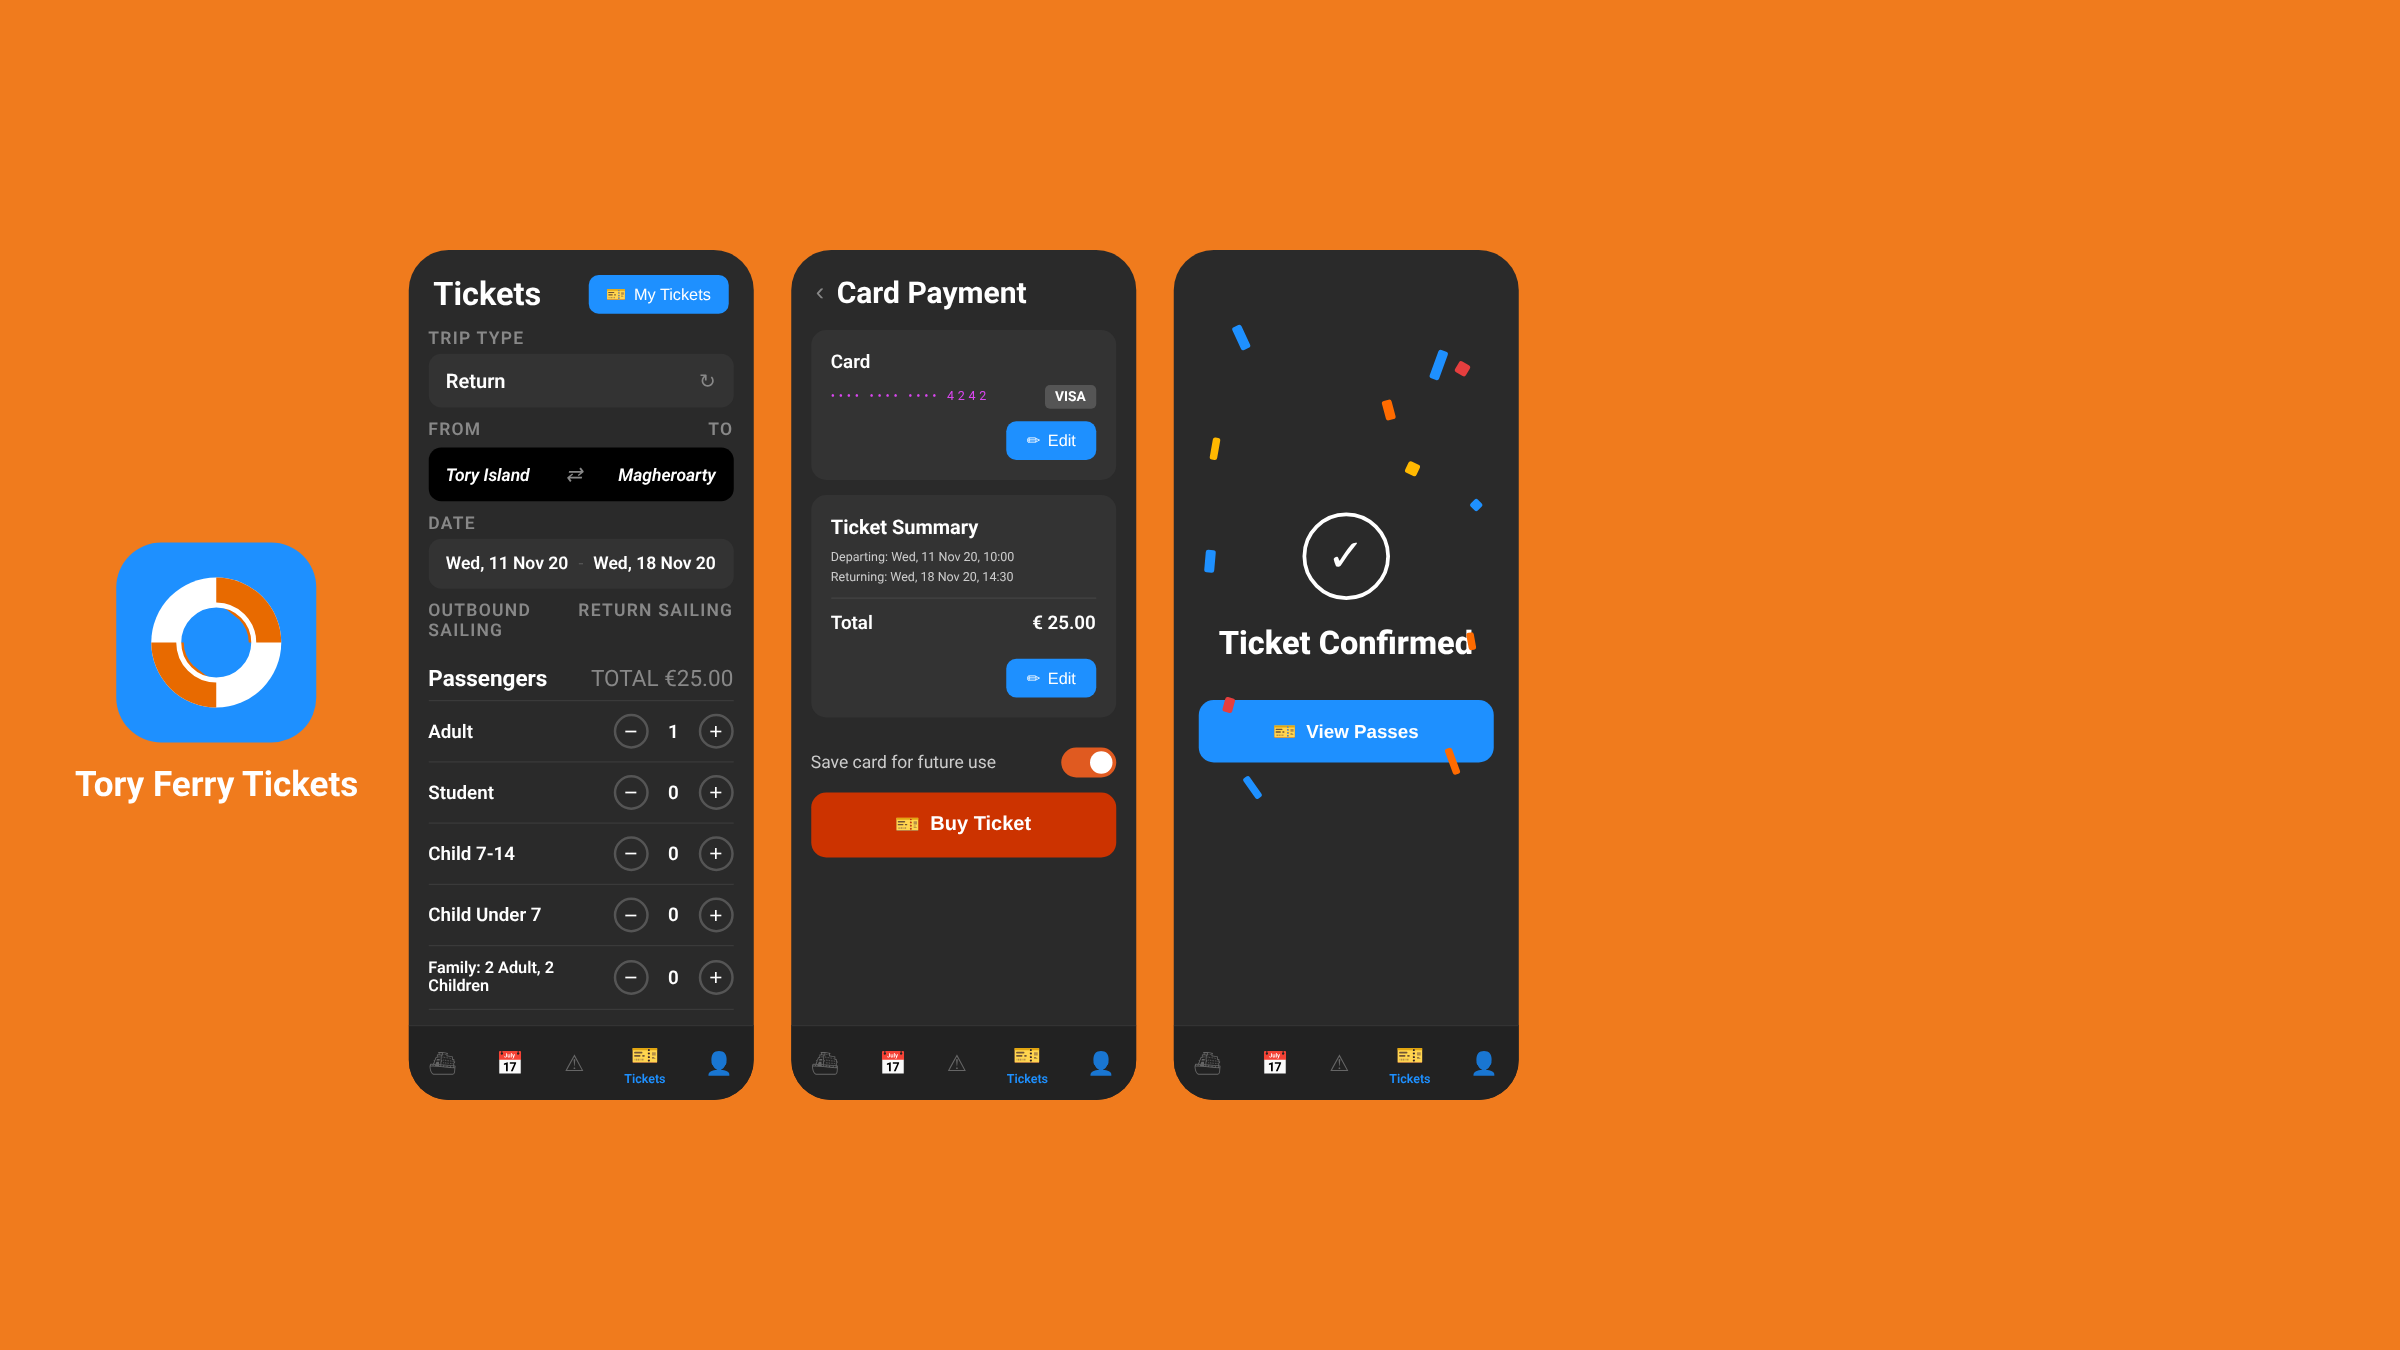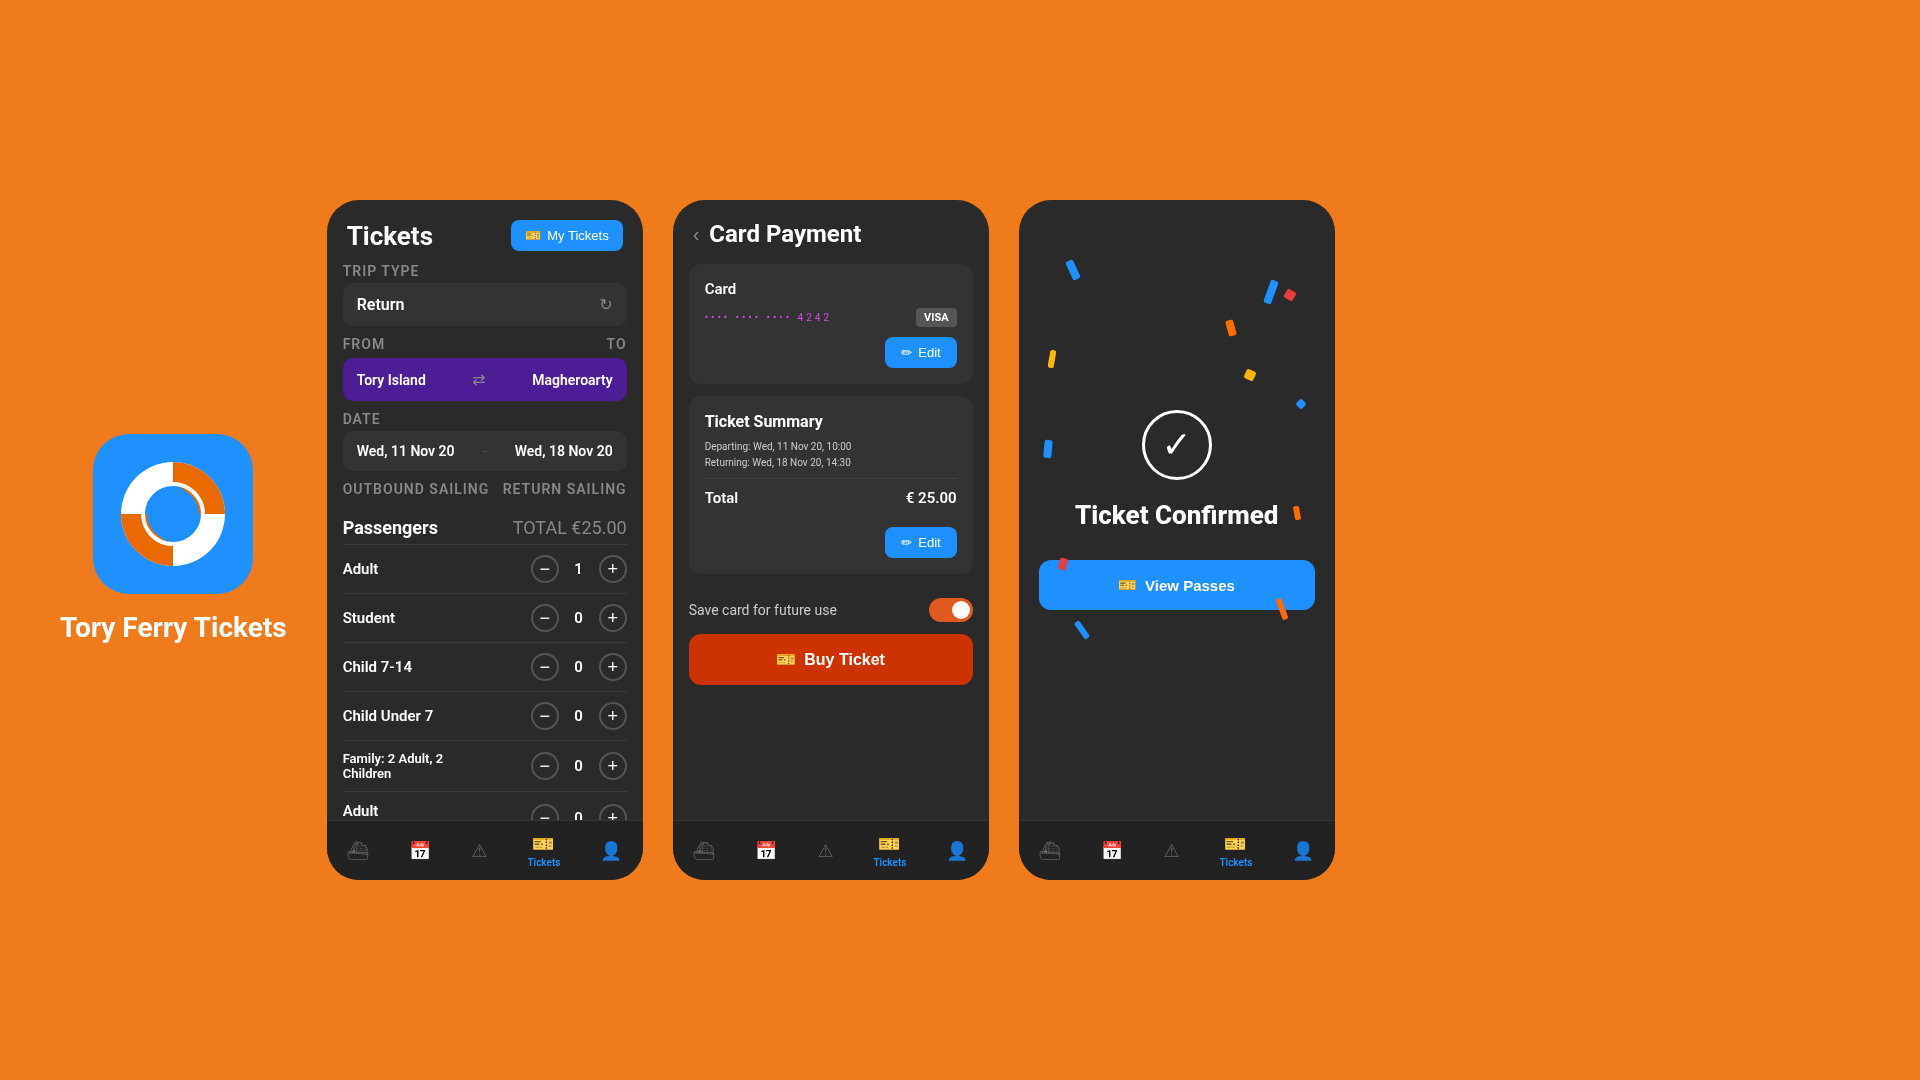--- a/index.html
+++ b/index.html
@@ -48,21 +48,21 @@
       line-height: 1.3;
     }
 
     
     .phone-screens {
       display: flex;
       gap: 30px;
       align-items: center;
     }
     .phone {
-      width: 316px;
+      width: 276px;
       height: 680px;
       background: #2a2a2a;
       border-radius: 32px;
       overflow: hidden;
       display: flex;
       flex-direction: column;
       position: relative;
     }
     .phone-3 {
       background: #2a2a2a;
@@ -120,25 +120,26 @@
       font-weight: 600;
     }
     .field-value-sm {
       color: white;
       font-size: 14px;
       font-weight: 600;
     }
     .from-to-row {
       display: flex;
       justify-content: space-between;
-      align-items: center;
-      background: #4c1d95;
+      align-items: flex-end;
+      background: #000000;
       border-radius: 10px;
       padding: 12px 14px;
       margin-bottom: 10px;
+      font-style: italic;
     }
     .date-row {
       display: flex;
       justify-content: space-between;
       align-items: center;
       background: #333;
       border-radius: 10px;
       padding: 12px 14px;
       margin-bottom: 10px;
     }

